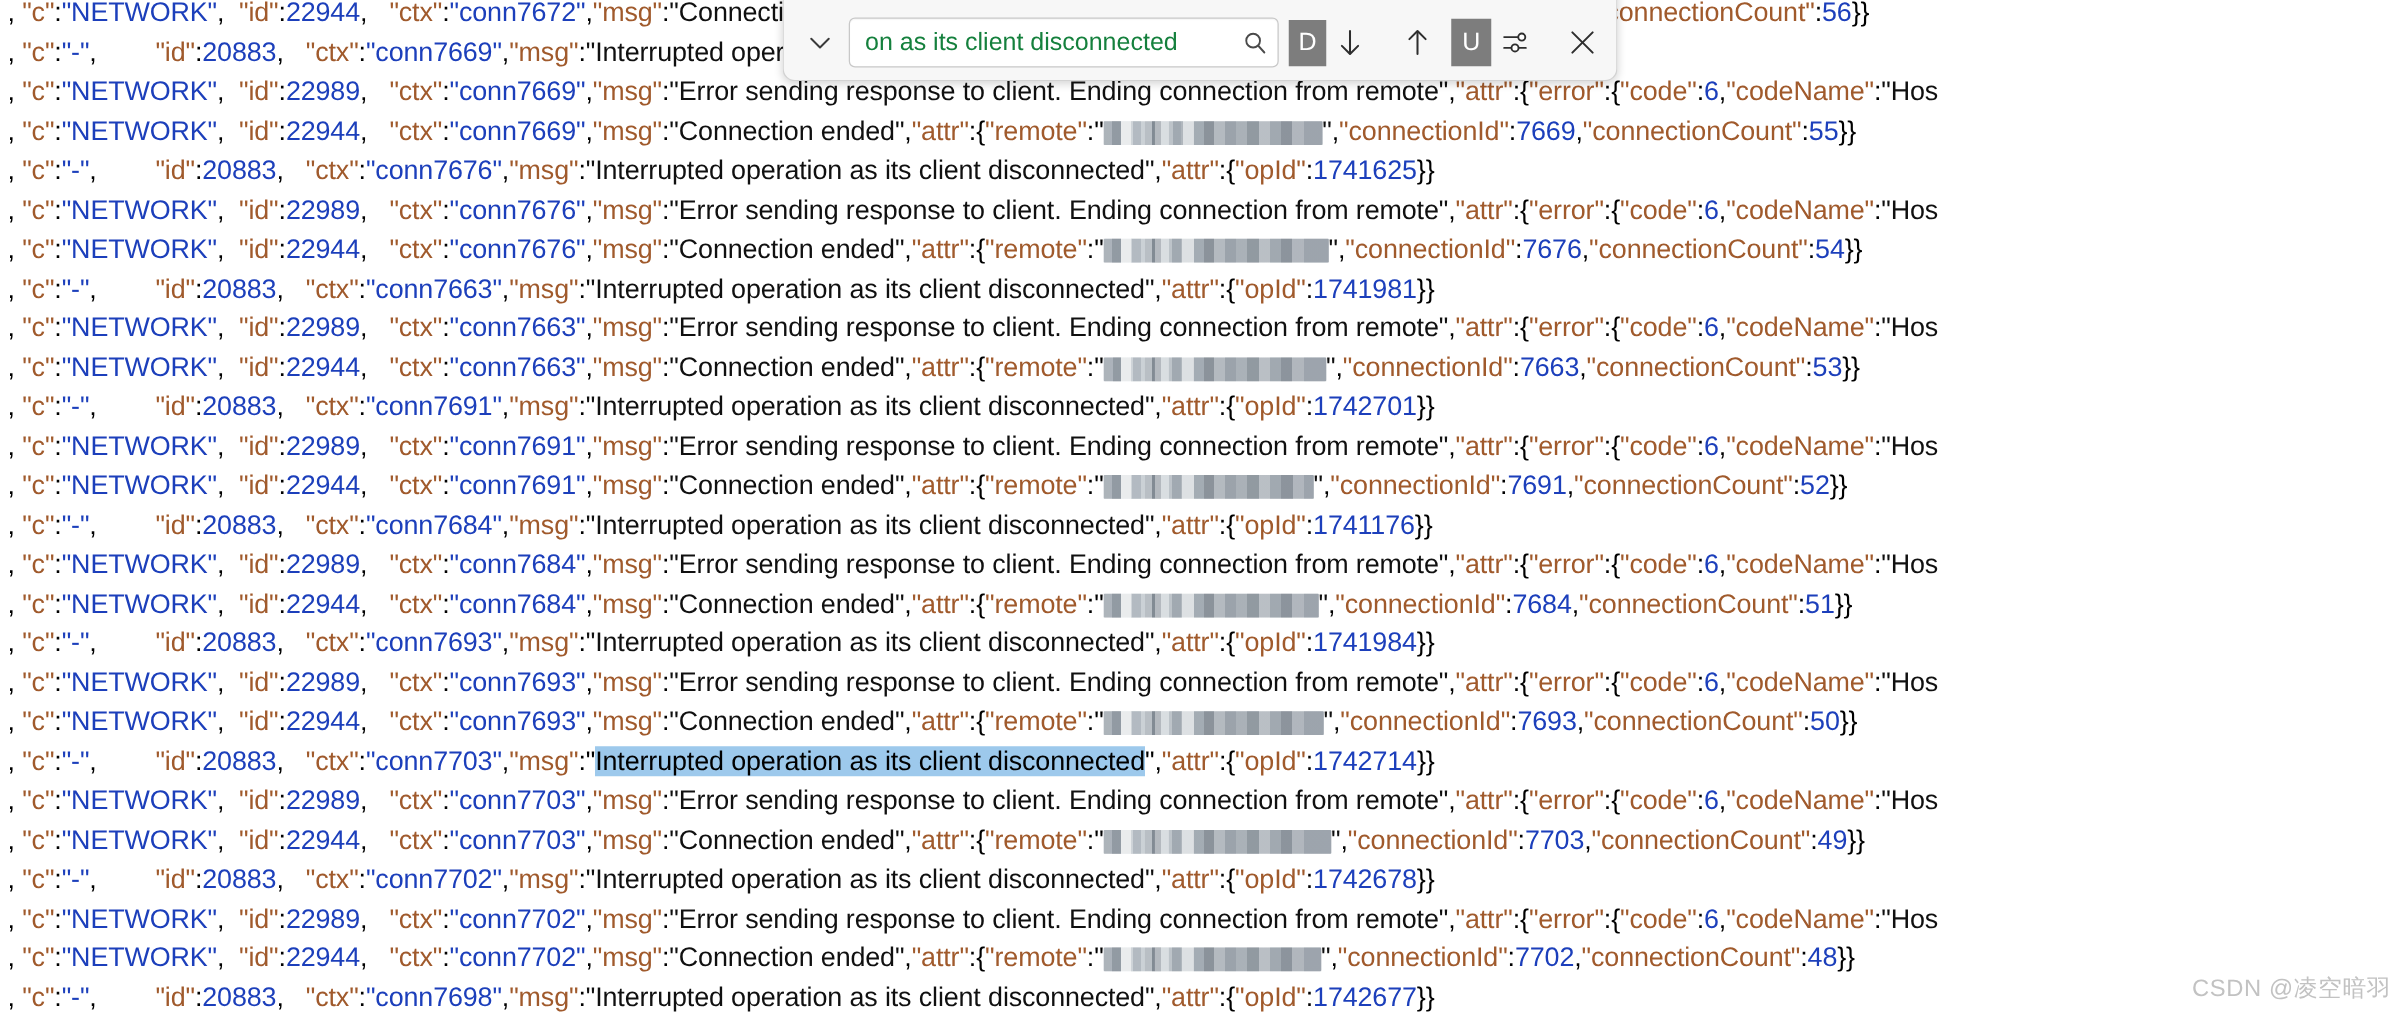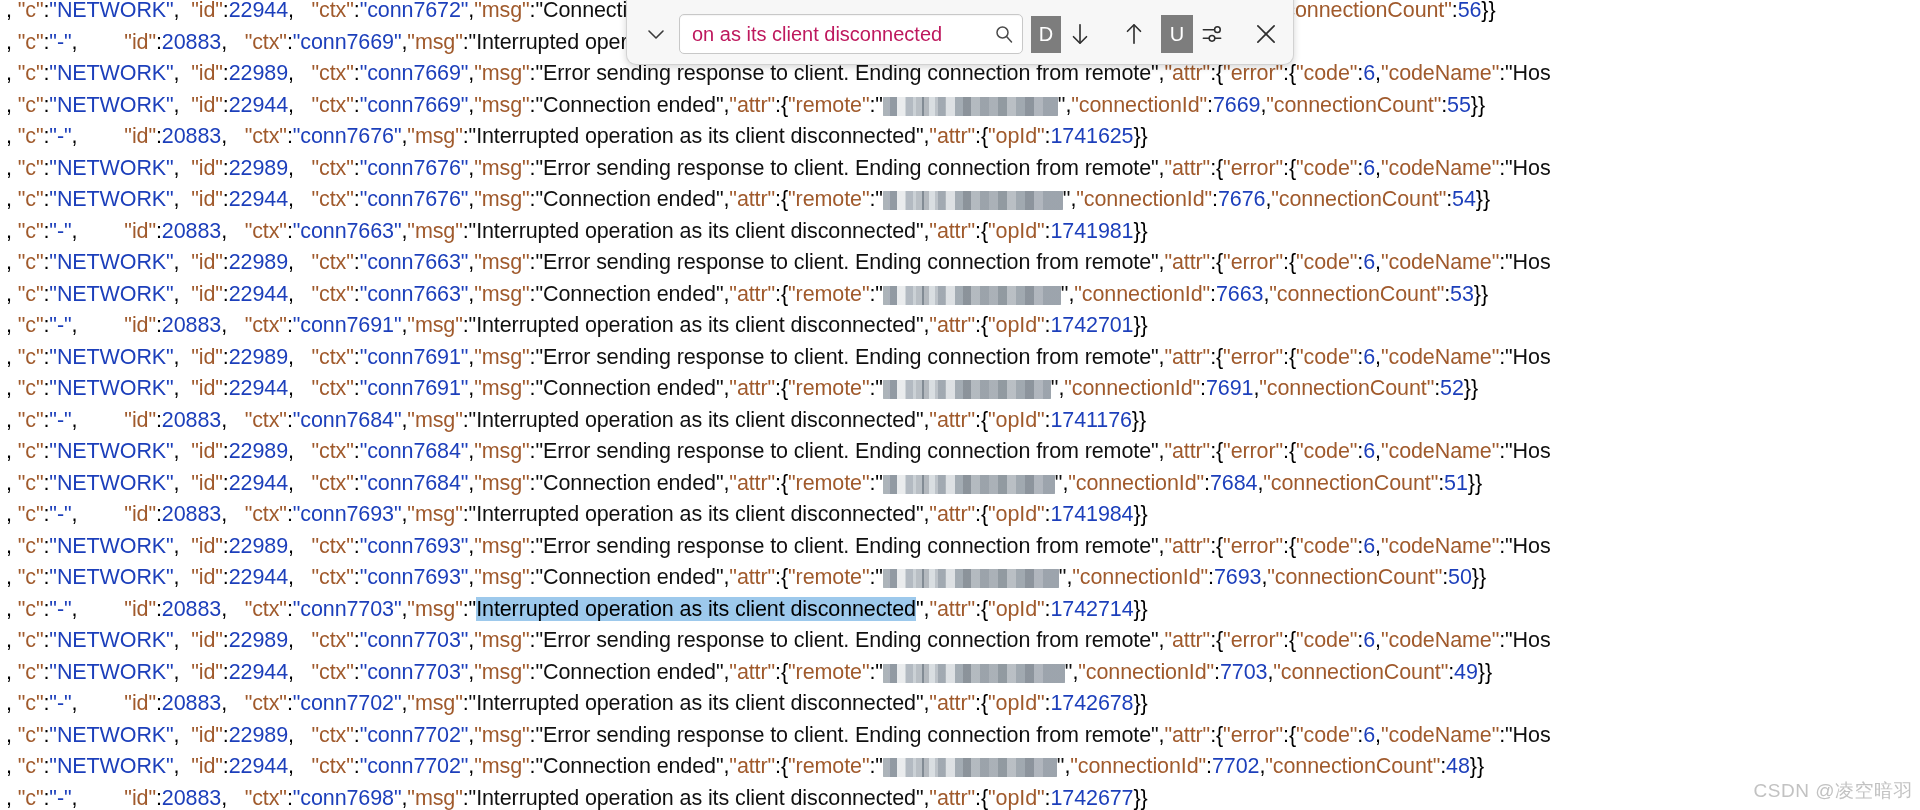--- a/index.html
+++ b/index.html
@@ -129,21 +129,21 @@
     box-sizing: border-box;
     box-shadow: inset 0 1px 1px rgba(0,0,0,0.04);
   }
   #find-input {
     flex: 1 1 auto;
     border: none;
     outline: none;
     background: transparent;
     font-family: "Liberation Sans", sans-serif;
     font-size: 20px;
-    color: #be185d;
+    color: #15803d;
     height: 100%;
     padding: 0;
     min-width: 0;
   }
   .badge {
     width: 30px;
     height: 37px;
     background: #7d7d7d;
     color: #ffffff;
     display: flex;

